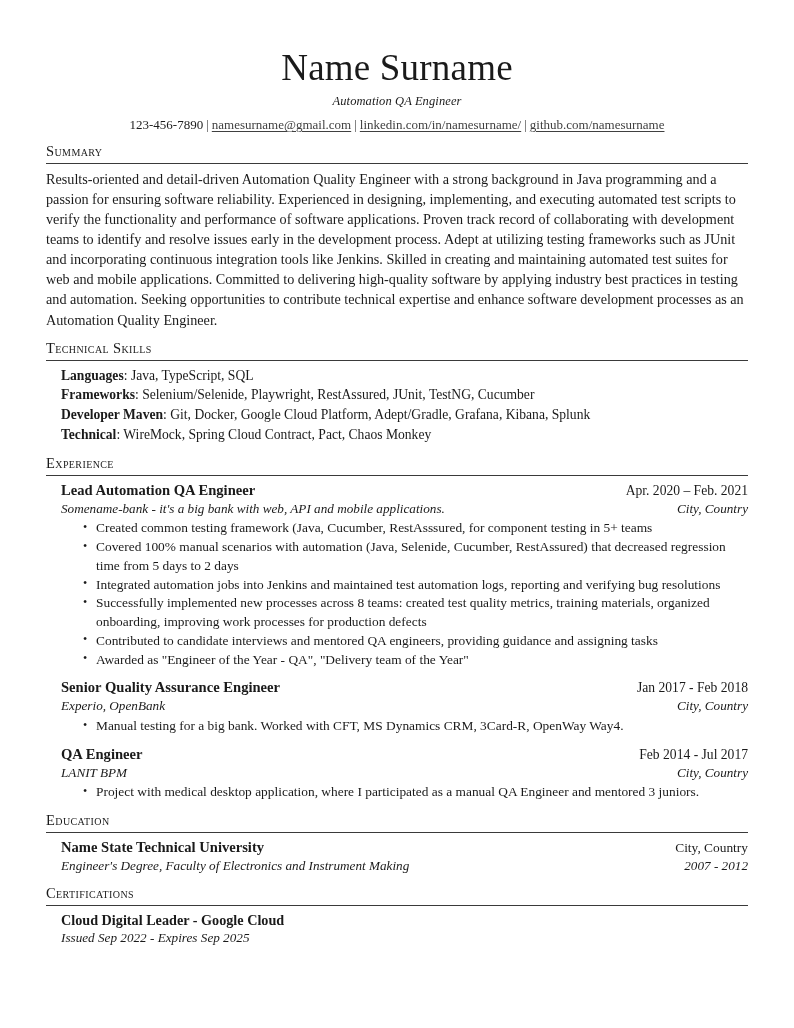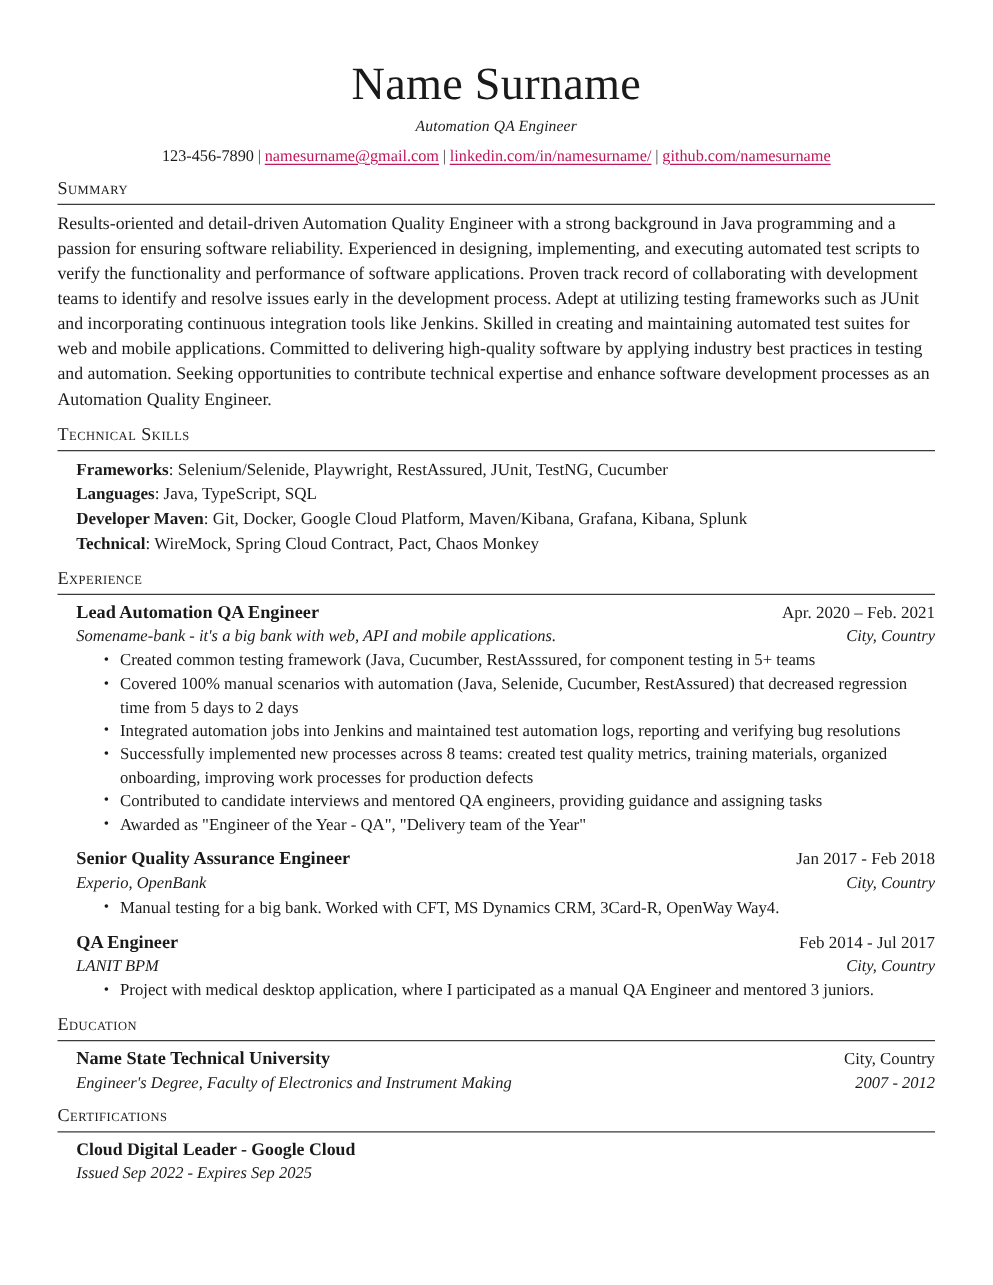--- a/index.html
+++ b/index.html
@@ -45,21 +45,21 @@
     margin-top: 8px;
     white-space: nowrap;
   }
   .contact .sep {
     padding: 0 3px;
     color: #444;
   }
   .contact .link {
     text-decoration: underline;
     text-underline-offset: 2px;
-    color: #be185d;
+    color: #404040;
   }
   .contact .plain {
     text-decoration: none;
   }
 
   
   .section {
     margin-top: 11px;
   }
   .section-title {
@@ -187,27 +187,27 @@
     <div class="section-body">
       <p class="summary-text" style="margin:0;">Results-oriented and detail-driven Automation Quality Engineer with a strong background in Java programming and a passion for ensuring software reliability. Experienced in designing, implementing, and executing automated test scripts to verify the functionality and performance of software applications. Proven track record of collaborating with development teams to identify and resolve issues early in the development process. Adept at utilizing testing frameworks such as JUnit and incorporating continuous integration tools like Jenkins. Skilled in creating and maintaining automated test suites for web and mobile applications. Committed to delivering high-quality software by applying industry best practices in testing and automation. Seeking opportunities to contribute technical expertise and enhance software development processes as an Automation Quality Engineer.</p>
     </div>
   </div>
 
   <div class="section">
     <div class="section-title">Technical Skills</div>
     <hr class="section-rule">
     <div class="section-body skills">
       <div class="skill-row">
+        <span class="skill-label">Languages</span><span>: </span><span>Java, TypeScript, SQL</span>
+      </div>
+      <div class="skill-row">
         <span class="skill-label">Frameworks</span><span>: </span><span>Selenium/Selenide, Playwright, RestAssured, JUnit, TestNG, Cucumber</span>
       </div>
       <div class="skill-row">
-        <span class="skill-label">Languages</span><span>: </span><span>Java, TypeScript, SQL</span>
-      </div>
-      <div class="skill-row">
-        <span class="skill-label">Developer Maven</span><span>: </span><span>Git, Docker, Google Cloud Platform, Maven/Kibana, Grafana, Kibana, Splunk</span>
+        <span class="skill-label">Developer Maven</span><span>: </span><span>Git, Docker, Google Cloud Platform, Adept/Gradle, Grafana, Kibana, Splunk</span>
       </div>
       <div class="skill-row">
         <span class="skill-label">Technical</span><span>: </span><span>WireMock, Spring Cloud Contract, Pact, Chaos Monkey</span>
       </div>
     </div>
   </div>
 
   <div class="section">
     <div class="section-title">Experience</div>
     <hr class="section-rule">

